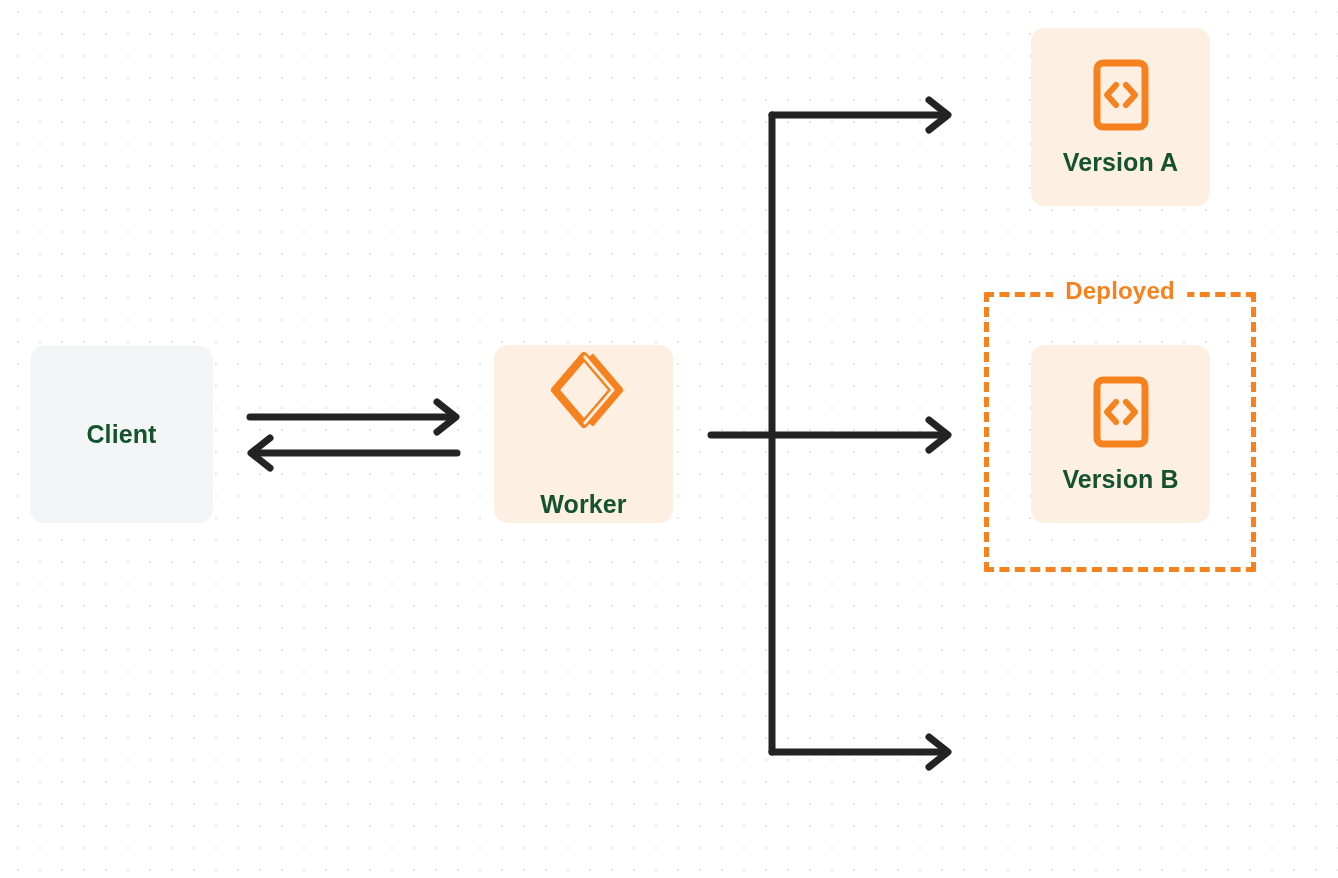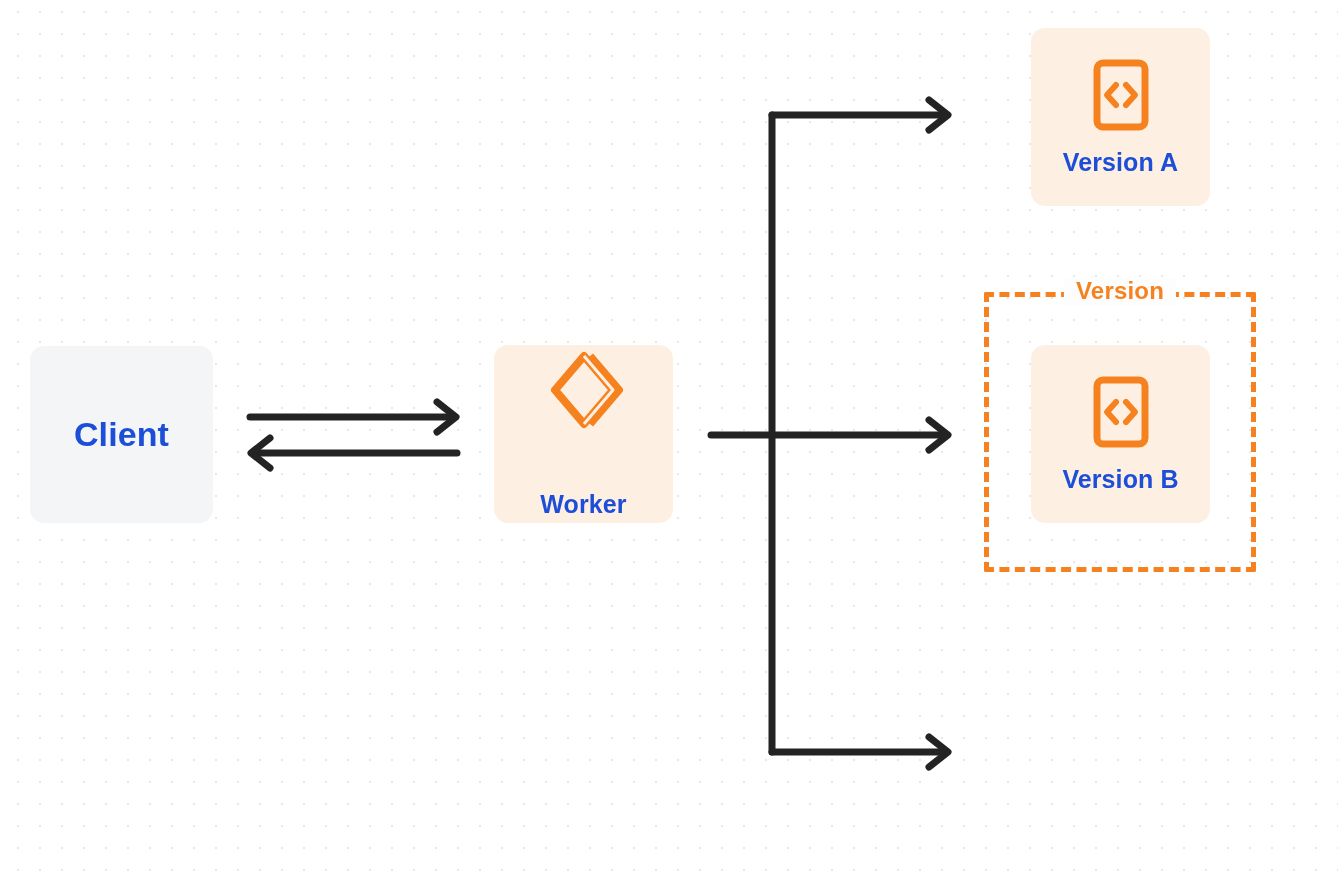--- a/index.html
+++ b/index.html
@@ -26,31 +26,31 @@
   .node {
     position:absolute;
     border-radius:14px;
     display:flex;
     flex-direction:column;
     align-items:center;
     justify-content:center;
   }
   .node-label {
     font-weight:700;
-    color:#1d4ed8;
+    color:#14532d;
     letter-spacing:.1px;
     white-space:nowrap;
   }
 
   .client-node {
     left:30px; top:346px;
     width:183px; height:177px;
     background:#f4f5f6;
   }
-  .client-node .node-label { font-size:34px; }
+  .client-node .node-label { font-size:25px; }
 
   .worker-node {
     left:494px; top:345px;
     width:179px; height:178px;
     background:#fdf0e2;
     gap:46px;
   }
   .worker-node .node-label { font-size:25px; margin-top:14px; }
 
   .version-node {
@@ -172,21 +172,21 @@
       <svg width="58" height="74" viewBox="0 0 58 74" aria-hidden="true">
         <rect x="5" y="5" width="48" height="64" rx="6" ry="6" fill="none" stroke="#f6821f" stroke-width="7"></rect>
         <polyline points="24,27 15,37 24,47" fill="none" stroke="#f6821f" stroke-width="6" stroke-linecap="round" stroke-linejoin="round"></polyline>
         <polyline points="34,27 43,37 34,47" fill="none" stroke="#f6821f" stroke-width="6" stroke-linecap="round" stroke-linejoin="round"></polyline>
       </svg>
     </span>
     <span class="node-label">Version A</span>
   </div>
 
   <div class="deployed-group">
-    <span class="deployed-label">Version</span>
+    <span class="deployed-label">Deployed</span>
   </div>
 
   <div class="node version-node version-b">
     <span class="icon-wrap">
       <svg width="58" height="74" viewBox="0 0 58 74" aria-hidden="true">
         <rect x="5" y="5" width="48" height="64" rx="6" ry="6" fill="none" stroke="#f6821f" stroke-width="7"></rect>
         <polyline points="24,27 15,37 24,47" fill="none" stroke="#f6821f" stroke-width="6" stroke-linecap="round" stroke-linejoin="round"></polyline>
         <polyline points="34,27 43,37 34,47" fill="none" stroke="#f6821f" stroke-width="6" stroke-linecap="round" stroke-linejoin="round"></polyline>
       </svg>
     </span>

